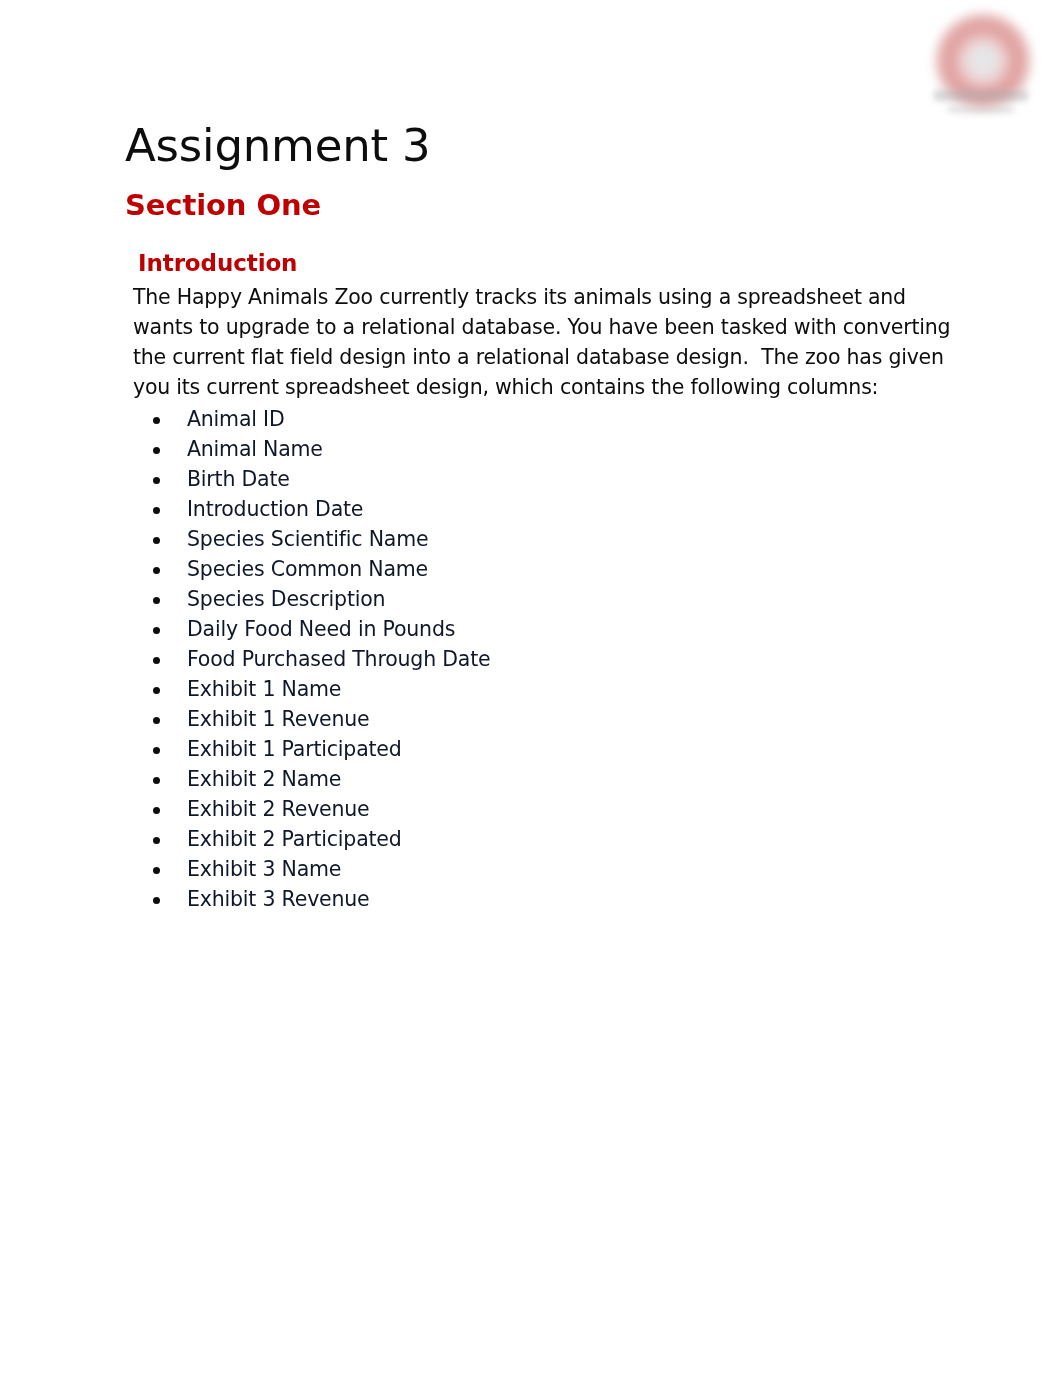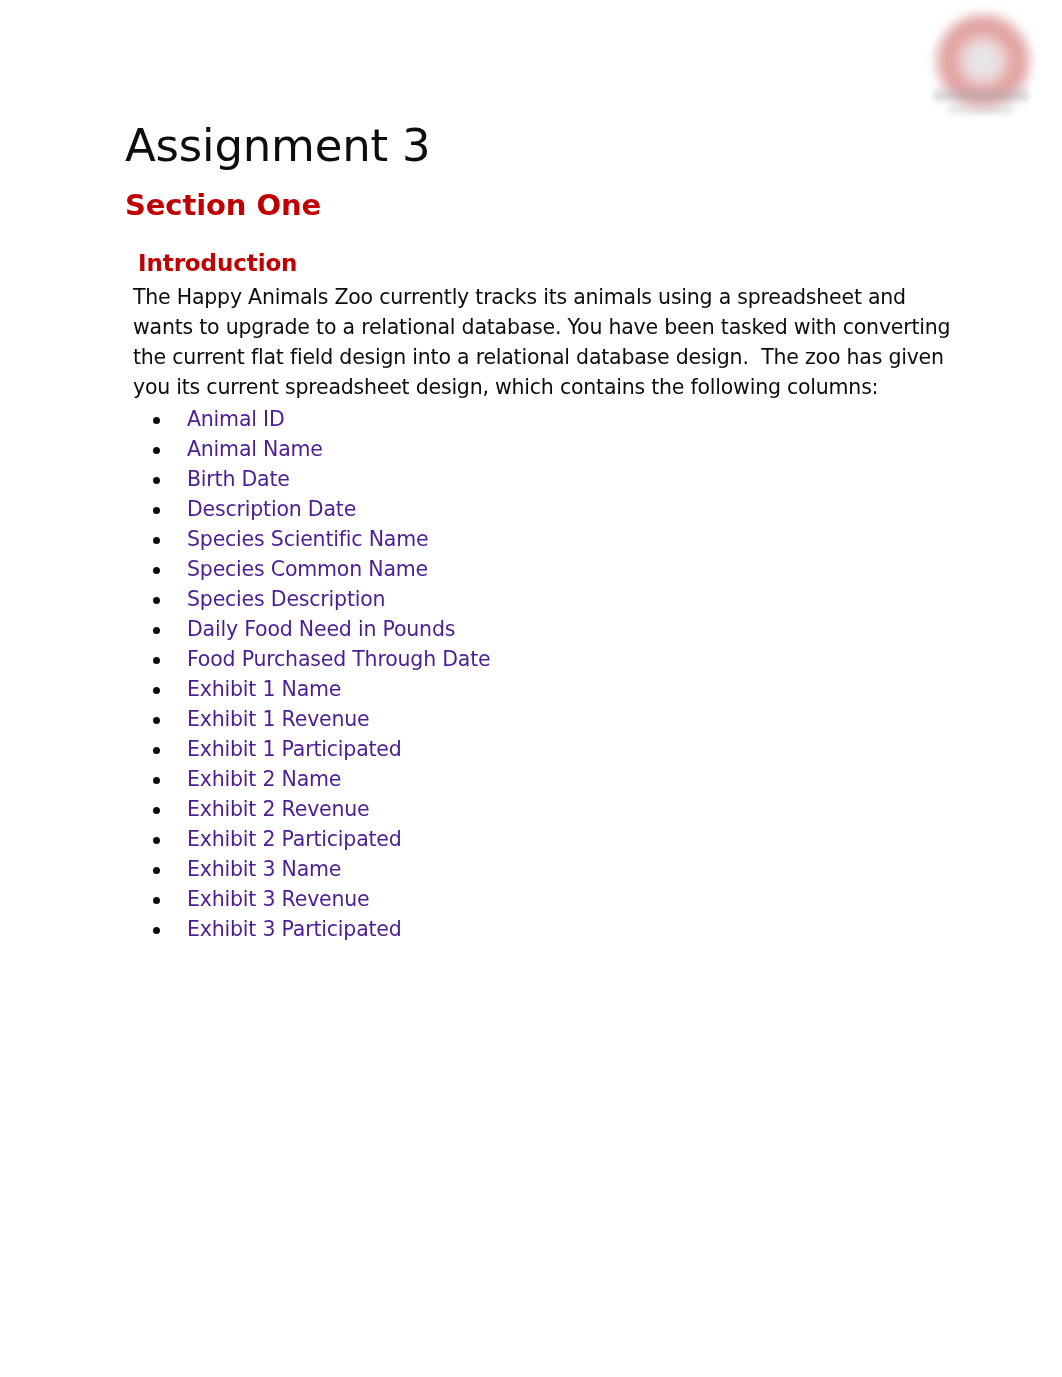--- a/index.html
+++ b/index.html
@@ -147,21 +147,21 @@
     width: 700px;
   }
   .column-list li {
     position: relative;
     margin: 0;
     padding: 0 0 0 62px;
     height: 30px;
     line-height: 30px;
     font-family: "DejaVu Sans", sans-serif;
     font-size: 20.5px;
-    color: #4c1d95;
+    color: #0f172a;
     letter-spacing: -0.2px;
     white-space: nowrap;
   }
   .column-list li .bullet-dot {
     position: absolute;
     left: 28px;
     top: 13px;
     width: 7px;
     height: 7px;
     border-radius: 50%;
@@ -189,31 +189,30 @@
 
     <h3 class="heading-2">Introduction</h3>
 
     <p class="intro-paragraph">The Happy Animals Zoo currently tracks its animals using a spreadsheet and wants to upgrade to a relational database. You have been tasked with converting the current flat field design into a relational database design.  The zoo has given you its current spreadsheet design, which contains the following columns:</p>
 
     <ul class="column-list">
 
     <li><span class="bullet-dot"></span><span>Animal ID</span></li>
         <li><span class="bullet-dot"></span><span>Animal Name</span></li>
         <li><span class="bullet-dot"></span><span>Birth Date</span></li>
-        <li><span class="bullet-dot"></span><span>Description Date</span></li>
+        <li><span class="bullet-dot"></span><span>Introduction Date</span></li>
         <li><span class="bullet-dot"></span><span>Species Scientific Name</span></li>
         <li><span class="bullet-dot"></span><span>Species Common Name</span></li>
         <li><span class="bullet-dot"></span><span>Species Description</span></li>
         <li><span class="bullet-dot"></span><span>Daily Food Need in Pounds</span></li>
         <li><span class="bullet-dot"></span><span>Food Purchased Through Date</span></li>
         <li><span class="bullet-dot"></span><span>Exhibit 1 Name</span></li>
         <li><span class="bullet-dot"></span><span>Exhibit 1 Revenue</span></li>
         <li><span class="bullet-dot"></span><span>Exhibit 1 Participated</span></li>
         <li><span class="bullet-dot"></span><span>Exhibit 2 Name</span></li>
         <li><span class="bullet-dot"></span><span>Exhibit 2 Revenue</span></li>
         <li><span class="bullet-dot"></span><span>Exhibit 2 Participated</span></li>
         <li><span class="bullet-dot"></span><span>Exhibit 3 Name</span></li>
         <li><span class="bullet-dot"></span><span>Exhibit 3 Revenue</span></li>
-        <li><span class="bullet-dot"></span><span>Exhibit 3 Participated</span></li>
       </ul>
 
   </div>
 </div>
 
 </body></html>

